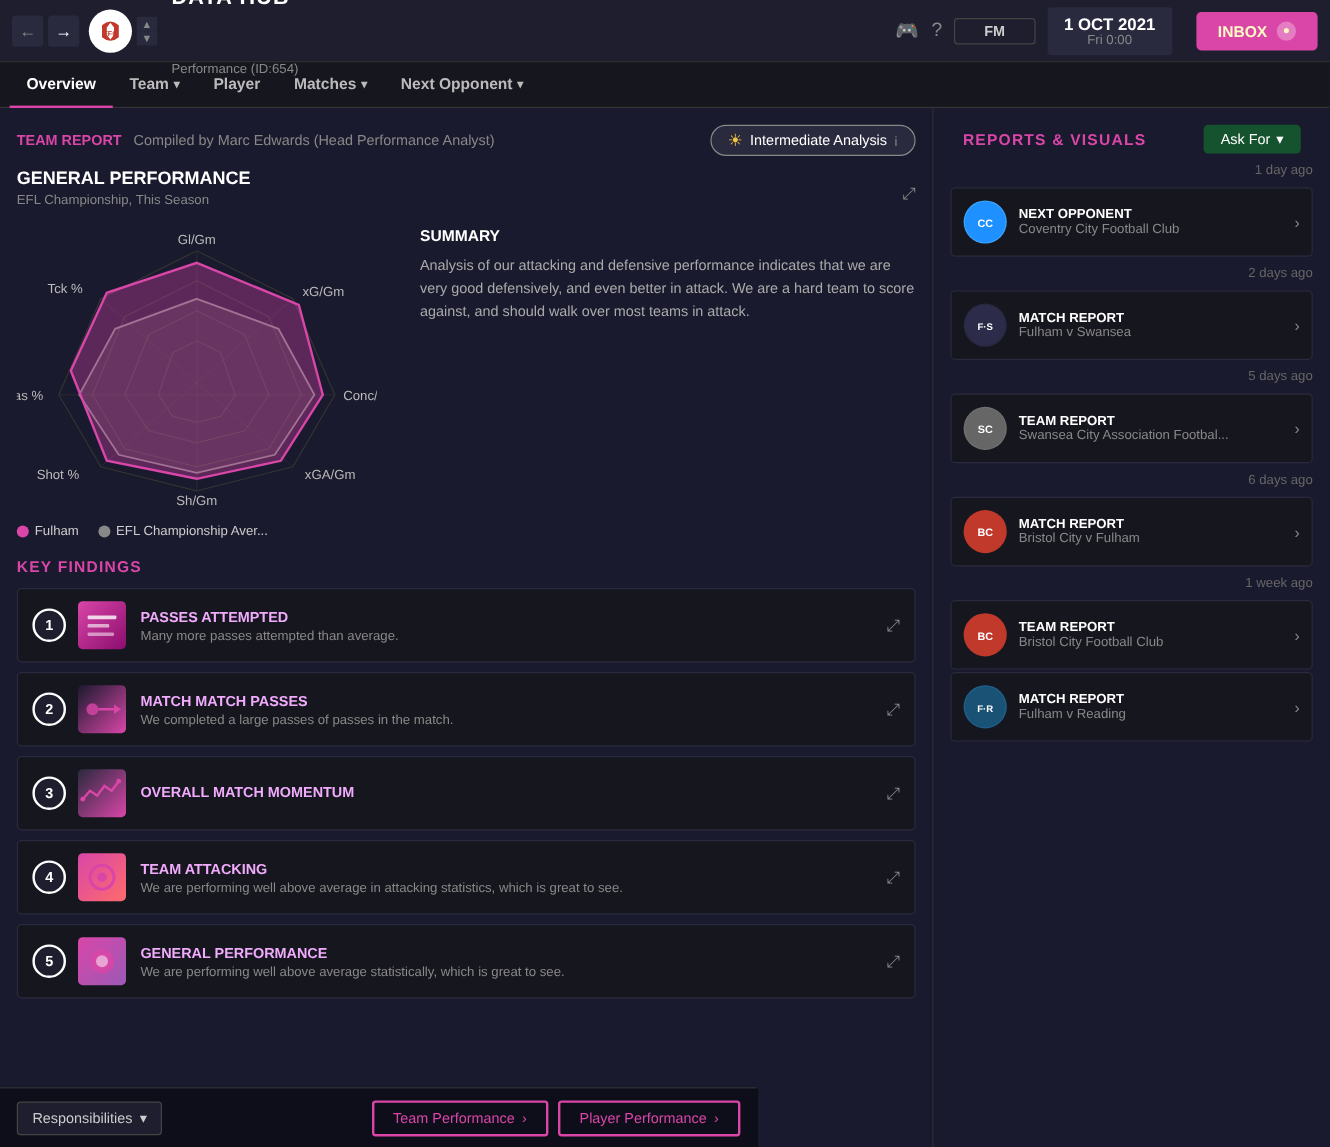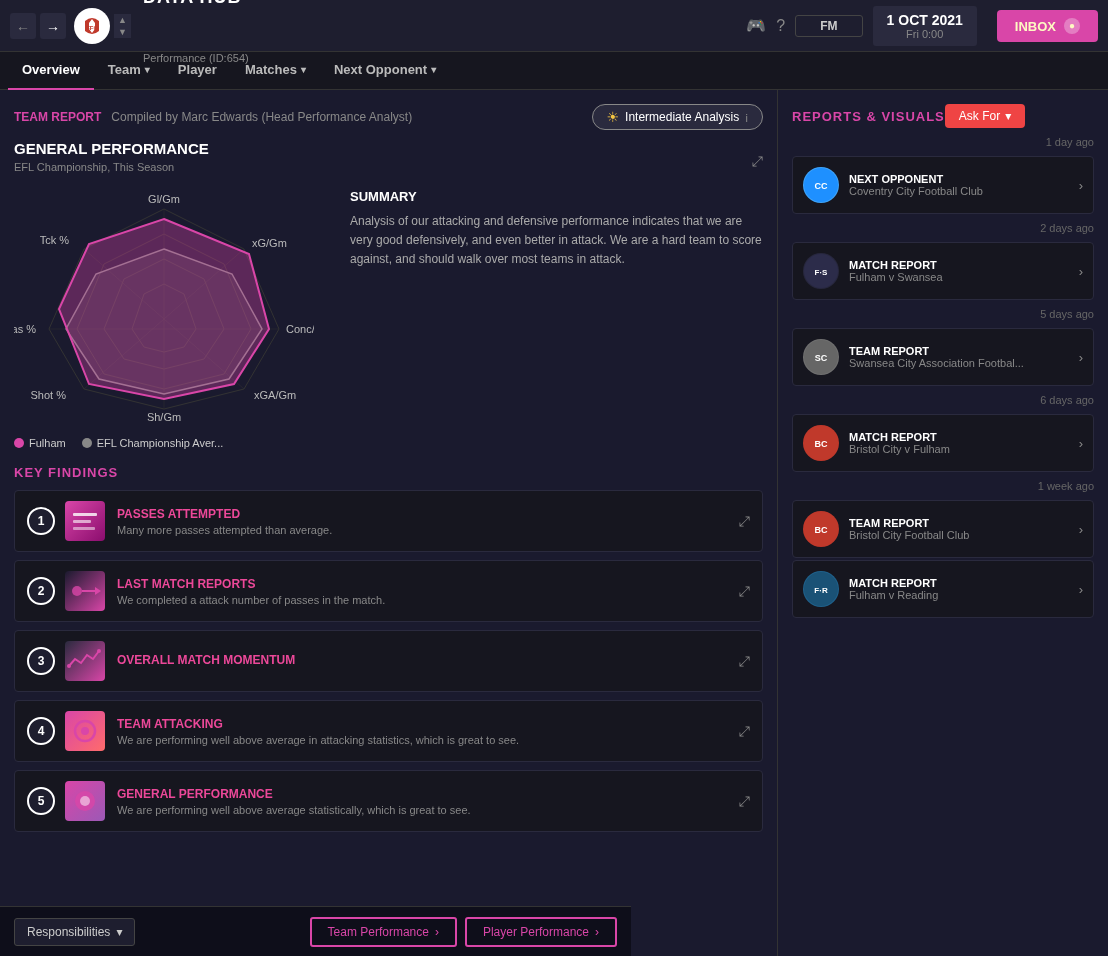--- a/index.html
+++ b/index.html
@@ -65,27 +65,27 @@
     .key-findings-title { font-size: 13px; font-weight: bold; color: #d946a8; margin-bottom: 10px; letter-spacing: 1px; }
     .finding-card { background: #16161f; border: 1px solid #2a2a3e; border-radius: 4px; display: flex; align-items: center; padding: 10px 12px; margin-bottom: 8px; }
     .finding-number { width: 28px; height: 28px; border-radius: 50%; background: #1e1e2f; border: 2px solid #fff; display: flex; align-items: center; justify-content: center; font-size: 12px; font-weight: bold; color: #fff; margin-right: 10px; flex-shrink: 0; }
     .finding-icon { width: 40px; height: 40px; border-radius: 4px; margin-right: 12px; flex-shrink: 0; overflow: hidden; }
     .finding-icon-passes { background: linear-gradient(135deg, #d946a8, #8b0d6e); }
     .finding-icon-last-passes { background: linear-gradient(135deg, #1a1a2e, #d946a8); }
     .finding-icon-momentum { background: linear-gradient(135deg, #2a2a3e, #d946a8); }
     .finding-icon-attacking { background: linear-gradient(135deg, #d946a8, #ff6b6b); }
     .finding-icon-general { background: linear-gradient(135deg, #d946a8, #9b59b6); }
     .finding-content { flex: 1; }
-    .finding-title { font-size: 12px; font-weight: bold; color: #ec4899; margin-bottom: 3px; }
+    .finding-title { font-size: 12px; font-weight: bold; color: #f0abfc; margin-bottom: 3px; }
     .finding-desc { font-size: 11px; color: #888; }
     .finding-expand { color: #888; cursor: pointer; margin-left: 8px; font-size: 14px; }
 
     
     .reports-title { font-size: 13px; font-weight: bold; color: #d946a8; margin-bottom: 6px; letter-spacing: 1px; display: flex; align-items: center; justify-content: space-between; }
-    .ask-for-btn { background: #ef4444; color: #fff; border: none; padding: 5px 14px; border-radius: 4px; font-size: 12px; cursor: pointer; display: flex; align-items: center; gap: 5px; }
+    .ask-for-btn { background: #14532d; color: #fff; border: none; padding: 5px 14px; border-radius: 4px; font-size: 12px; cursor: pointer; display: flex; align-items: center; gap: 5px; }
     .time-ago { font-size: 11px; color: #666; margin-bottom: 8px; margin-top: 8px; text-align: right; }
     .report-card { background: #16161f; border: 1px solid #2a2a3e; border-radius: 4px; display: flex; align-items: center; padding: 10px; margin-bottom: 2px; cursor: pointer; }
     .report-badge { width: 36px; height: 36px; border-radius: 50%; margin-right: 10px; flex-shrink: 0; overflow: hidden; display: flex; align-items: center; justify-content: center; font-size: 10px; font-weight: bold; }
     .report-content { flex: 1; }
     .report-type { font-size: 11px; font-weight: bold; color: #fff; }
     .report-name { font-size: 11px; color: #888; }
     .report-arrow { color: #888; }
 
     
     .bottom-bar { position: fixed; bottom: 0; left: 0; width: 631px; background: #0e0e1a; border-top: 1px solid #333; height: 50px; display: flex; align-items: center; padding: 0 14px; }
@@ -250,22 +250,22 @@
         <div class="finding-number">2</div>
         <div class="finding-icon finding-icon-last-passes">
           <svg width="40" height="40" viewBox="0 0 40 40">
             <rect width="40" height="40" fill="transparent"></rect>
             <circle cx="12" cy="20" r="5" fill="#d946a8" opacity="0.8"></circle>
             <line x1="17" y1="20" x2="30" y2="20" stroke="#d946a8" stroke-width="2"></line>
             <polygon points="30,16 36,20 30,24" fill="#d946a8"></polygon>
           </svg>
         </div>
         <div class="finding-content">
-          <div class="finding-title">LAST MATCH REPORTS</div>
-          <div class="finding-desc">We completed a attack number of passes in the match.</div>
+          <div class="finding-title">MATCH MATCH PASSES</div>
+          <div class="finding-desc">We completed a large passes of passes in the match.</div>
         </div>
         <span class="finding-expand">⤢</span>
       </div>
 
       <div class="finding-card">
         <div class="finding-number">3</div>
         <div class="finding-icon finding-icon-momentum">
           <svg width="40" height="40" viewBox="0 0 40 40">
             <rect width="40" height="40" fill="transparent"></rect>
             <polyline points="4,25 10,18 16,22 22,14 28,18 34,10" fill="none" stroke="#d946a8" stroke-width="2"></polyline>
@@ -309,21 +309,21 @@
           <div class="finding-desc">We are performing well above average statistically, which is great to see.</div>
         </div>
         <span class="finding-expand">⤢</span>
       </div>
     </div>
 
     <div style="height:50px;"></div>
   </div>
 
   <div class="right-panel">
-    <div style="display:flex; align-items:center; justify-content:flex-start; margin-bottom:4px;">
+    <div style="display:flex; align-items:center; justify-content:center; margin-bottom:4px;gap:48px;">
       <span class="reports-title" style="margin-bottom:0;">REPORTS &amp; VISUALS</span>
       <button class="ask-for-btn">
         <span>Ask For</span>
         <span>▾</span>
       </button>
     </div>
 
     <div class="time-ago">1 day ago</div>
     <div class="report-card">
       <div class="report-badge badge-coventry">

